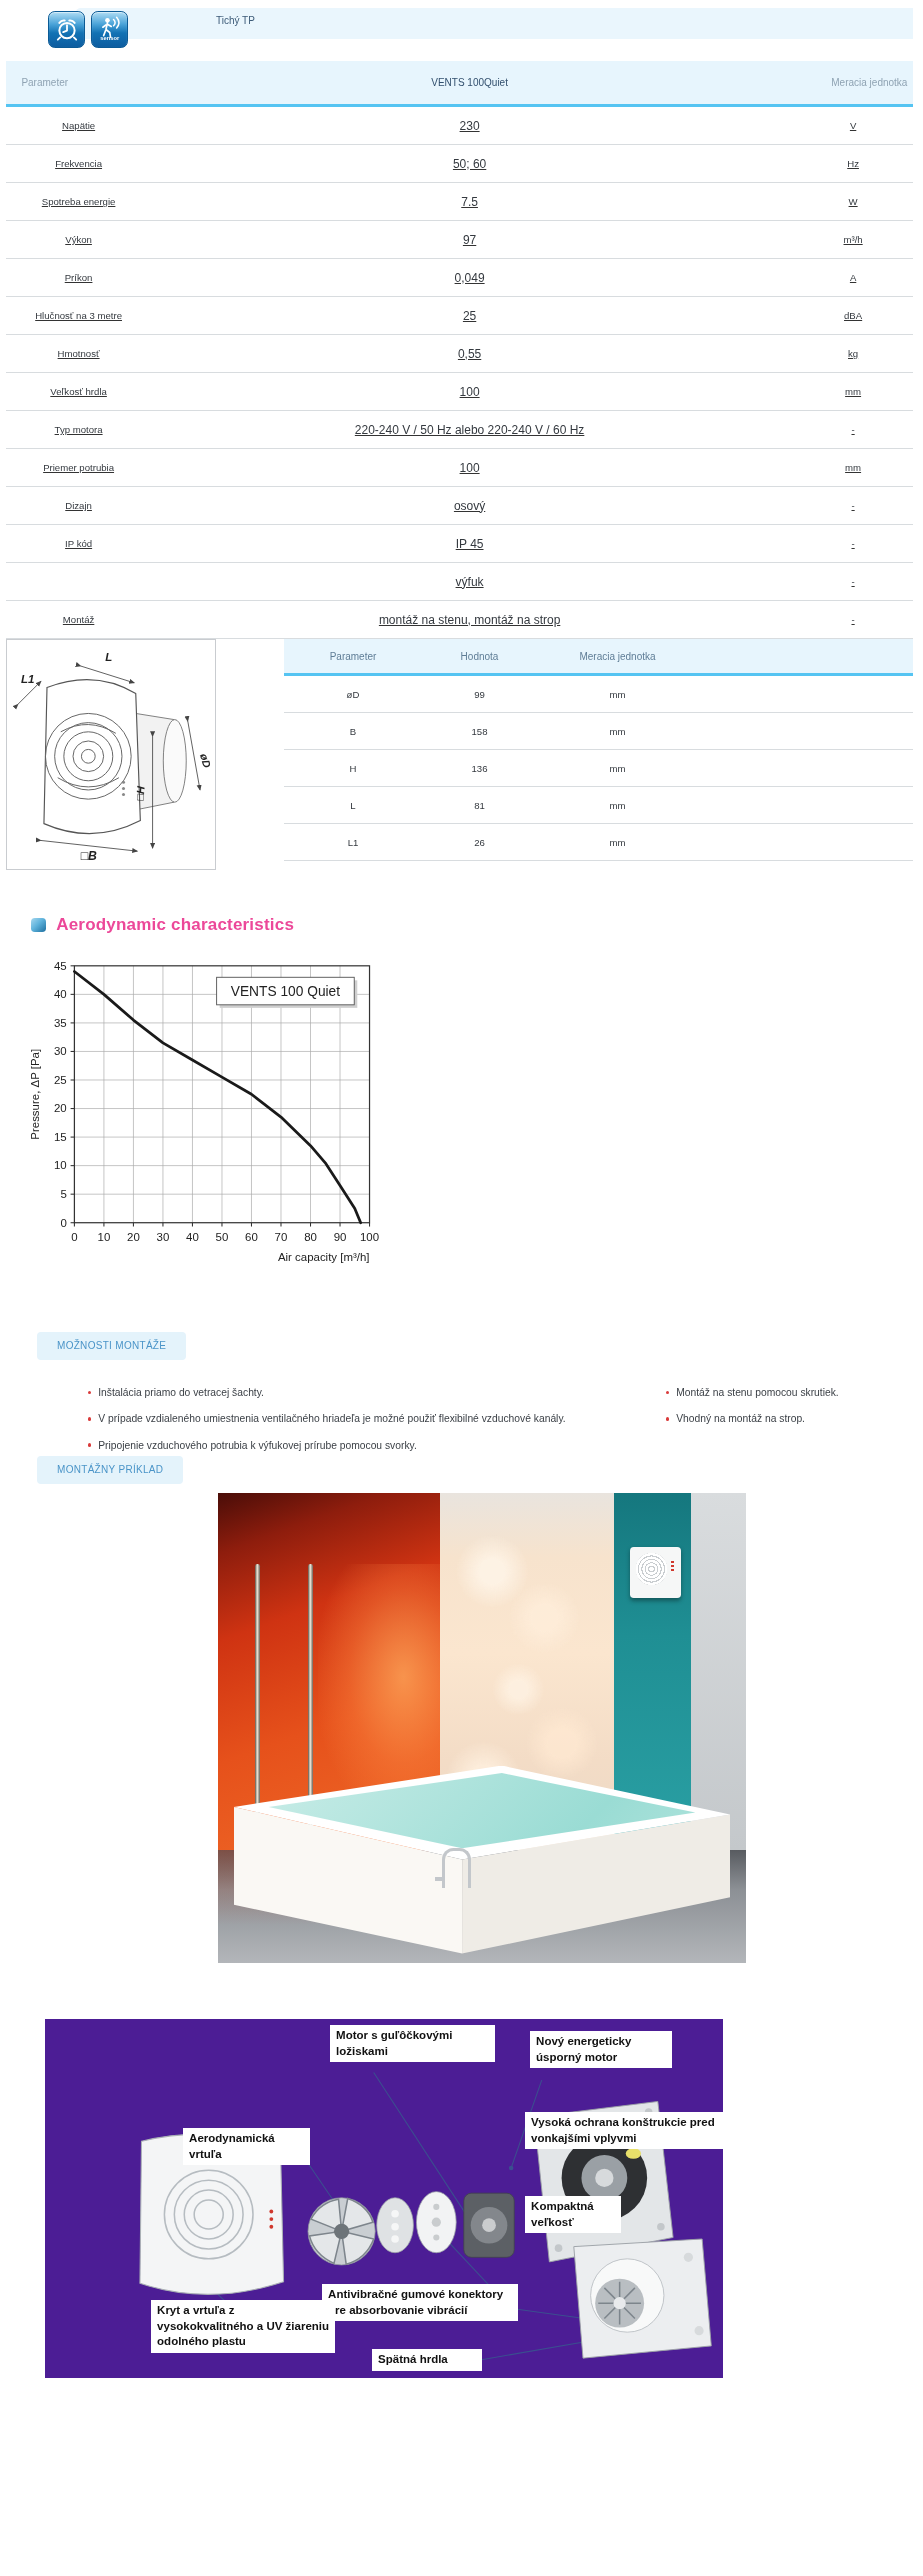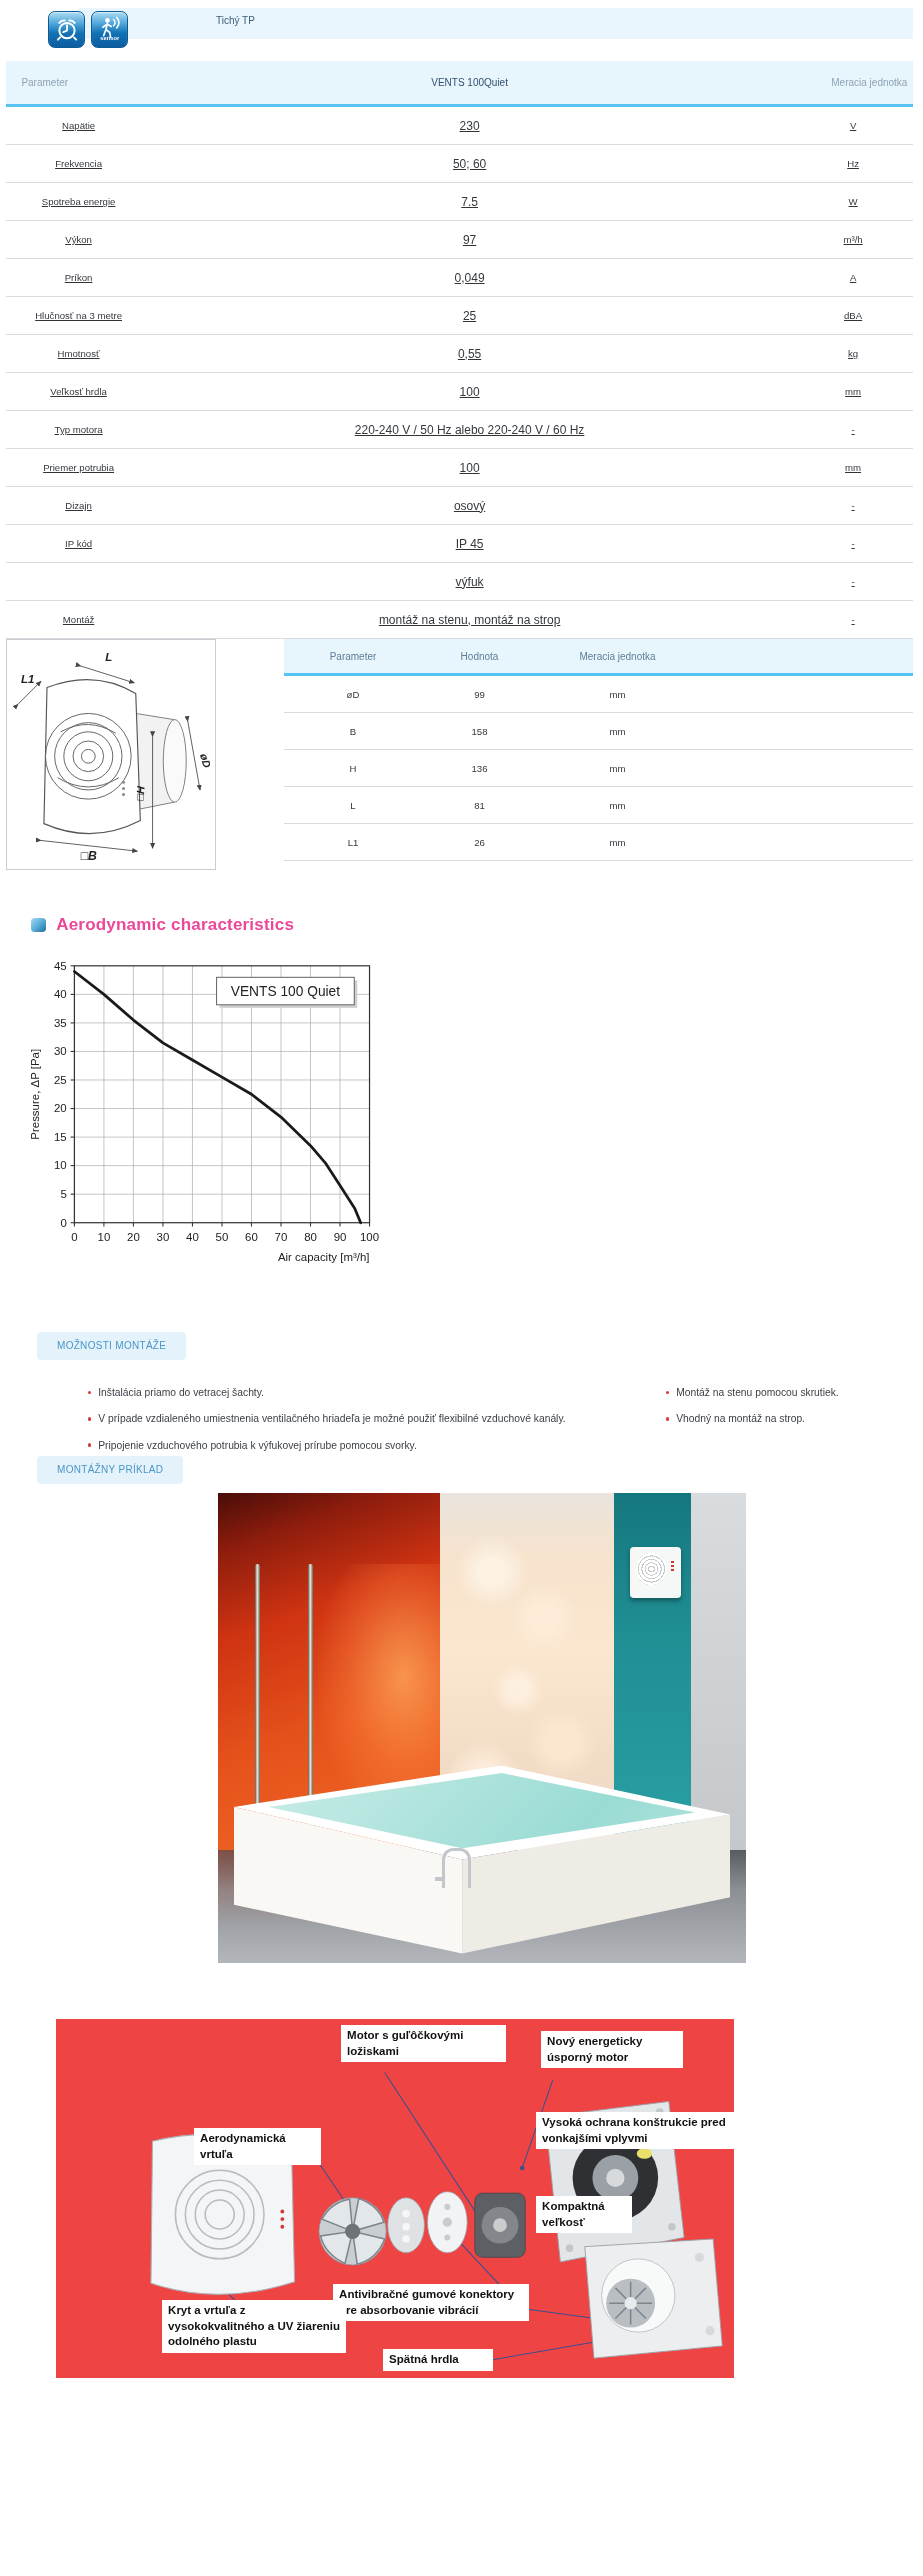--- a/index.html
+++ b/index.html
@@ -93,21 +93,21 @@
   .tub-top{position:absolute;left:0;top:0;width:100%;height:100%;background:#ffffff;
     clip-path:polygon(0% 22%,54% 0%,100% 26%,46% 50%);}
   .tub-water{position:absolute;left:0;top:0;width:100%;height:100%;
     background:linear-gradient(135deg,#cdeee9 0%,#9adcd4 60%,#bfe9e2 100%);
     clip-path:polygon(7% 22%,54% 4%,93% 25%,46% 44%);}
   .faucet{position:absolute;left:42%;top:44%;width:23px;height:37px;border:3.8px solid #c3c7cb;border-bottom:none;
     border-radius:11.5px 11.5px 0 0;}
   .faucet::after{content:"";position:absolute;left:-10.7px;top:26px;width:10.7px;height:3.8px;background:#c3c7cb;}
 
   
-  .features{position:absolute;left:56px;top:2019px;width:678px;height:359px;background:#ef4444;}
+  .features{position:absolute;left:45px;top:2019px;width:678px;height:359px;background:#4c1d95;}
   .feat-label{position:absolute;background:#ffffff;padding:3.1px 6.1px;font-size:11.5px;font-weight:bold;color:#111;line-height:1.35;}
   .feat-svg{position:absolute;left:0;top:0;}
 
   
   .tick{font-size:15px;fill:#222;}
   .axis-label{font-size:15px;fill:#222;}
   .legend-text{font-size:18px;fill:#222;}
 </style>
 </head>
 <body>

